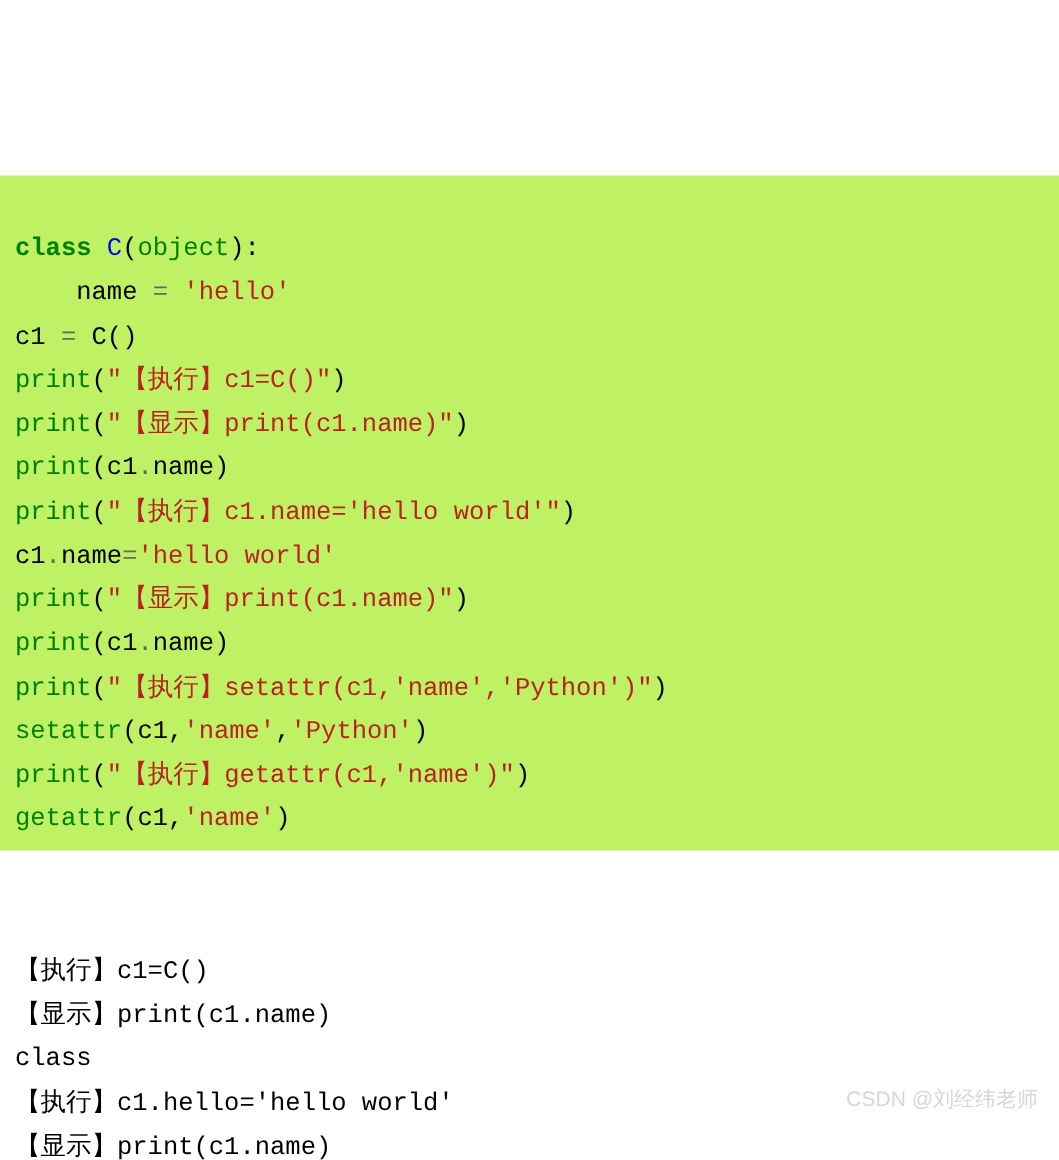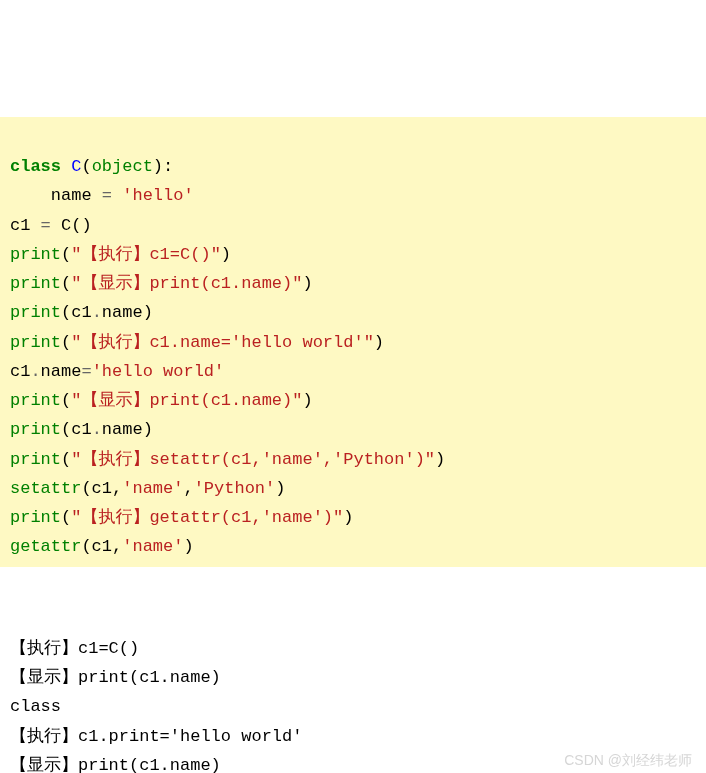--- a/index.html
+++ b/index.html
@@ -10,38 +10,38 @@
     body {
       font-family: "Consolas", "Courier New", monospace;
       font-size: 17px;
       line-height: 1.72;
       background: #ffffff;
       width: 706px;
       white-space: pre;
     }
     .code-block {
       padding: 6px 10px 6px 10px;
-      background: #fef9c3;
+      background: #bef264;
     }
     .output-block {
       padding: 6px 10px 6px 10px;
       background: #ffffff;
       color: #000000;
       margin-top: 2px;
     }
     .kw { color: #008000; font-weight: bold; }
     .cls { color: #0000ff; }
     .fn { color: #008000; }
     .op { color: #666666; }
     .str { color: #ba2121; }
     .plain { color: #000000; }
     .watermark {
       position: absolute;
       right: 14px;
-      top: 748px;
+      top: 720px;
       color: #d6d6d6;
       font-family: "Microsoft YaHei", sans-serif;
       font-size: 14px;
       white-space: nowrap;
     }
   </style>
 </head>
 <body>
 
 
@@ -59,21 +59,21 @@
 <span><span class="fn">print</span><span class="plain">(c1</span><span class="op">.</span><span class="plain">name)</span></span>
 <span><span class="fn">print</span><span class="plain">(</span><span class="str">"【执行】setattr(c1,'name','Python')"</span><span class="plain">)</span></span>
 <span><span class="fn">setattr</span><span class="plain">(c1,</span><span class="str">'name'</span><span class="plain">,</span><span class="str">'Python'</span><span class="plain">)</span></span>
 <span><span class="fn">print</span><span class="plain">(</span><span class="str">"【执行】getattr(c1,'name')"</span><span class="plain">)</span></span>
 <span><span class="fn">getattr</span><span class="plain">(c1,</span><span class="str">'name'</span><span class="plain">)</span></span>
 </div>
 <div class="output-block">
 <span>【执行】c1=C()</span>
 <span>【显示】print(c1.name)</span>
 <span>class</span>
-<span>【执行】c1.print='hello world'</span>
+<span>【执行】c1.hello='hello world'</span>
 <span>【显示】print(c1.name)</span>
 
 
 
 </div>
 
 <div class="watermark">CSDN @刘经纬老师</div>
 
 
 

